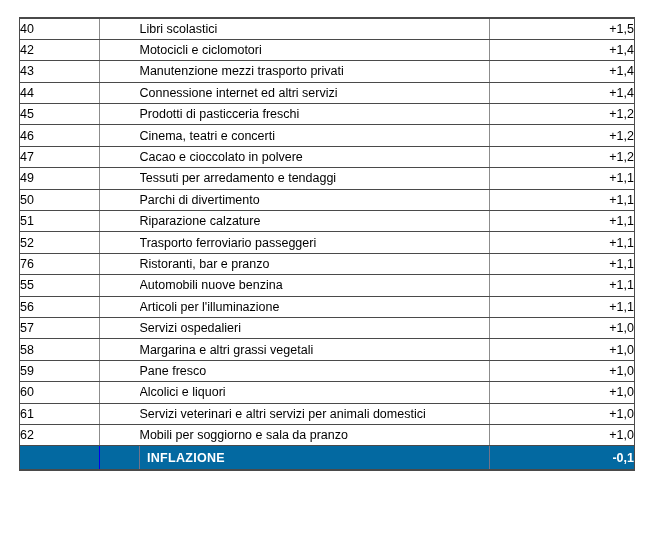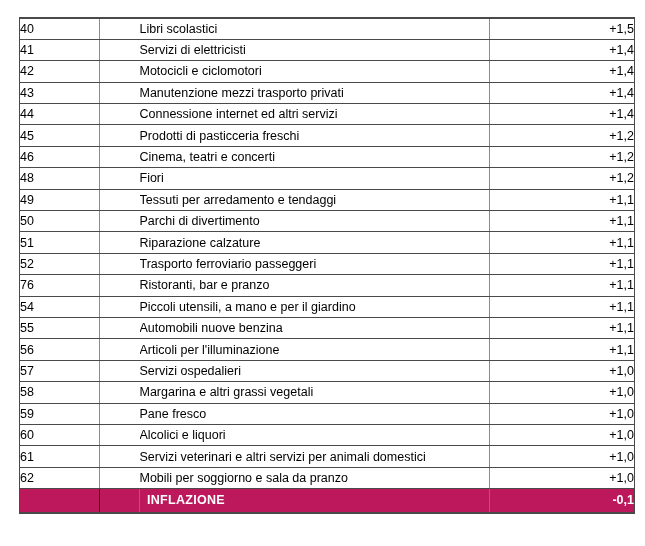--- a/index.html
+++ b/index.html
@@ -51,21 +51,21 @@
   }
   td.val {
     text-align: right;
     padding-left: 14px;
     border-left: 1px solid #8c8c8c;
   }
   tr.footer-row {
     height: 24px;
   }
   tr.footer-row td {
-    background: #be185d;
+    background: #0369a1;
     color: #ffffff;
     font-weight: bold;
     border-bottom: 2px solid #4a4a4a;
   }
   tr.footer-row td.num {
     border-right-color: #0000ee;
   }
   tr.footer-row td.spacer {
     border-right: 1px solid rgba(0, 0, 40, 0.55);
   }
@@ -89,26 +89,20 @@
       <col style="width:145px">
     </colgroup>
     <tbody>
       <tr class="data-row">
         <td class="num">40</td>
         <td class="spacer"></td>
         <td class="desc">Libri scolastici</td>
         <td class="val">+1,5</td>
       </tr>
       <tr class="data-row">
-        <td class="num">41</td>
-        <td class="spacer"></td>
-        <td class="desc">Servizi di elettricisti</td>
-        <td class="val">+1,4</td>
-      </tr>
-      <tr class="data-row">
         <td class="num">42</td>
         <td class="spacer"></td>
         <td class="desc">Motocicli e ciclomotori</td>
         <td class="val">+1,4</td>
       </tr>
       <tr class="data-row">
         <td class="num">43</td>
         <td class="spacer"></td>
         <td class="desc">Manutenzione mezzi trasporto privati</td>
         <td class="val">+1,4</td>
@@ -125,23 +119,23 @@
         <td class="desc">Prodotti di pasticceria freschi</td>
         <td class="val">+1,2</td>
       </tr>
       <tr class="data-row">
         <td class="num">46</td>
         <td class="spacer"></td>
         <td class="desc">Cinema, teatri e concerti</td>
         <td class="val">+1,2</td>
       </tr>
       <tr class="data-row">
-        <td class="num">48</td>
-        <td class="spacer"></td>
-        <td class="desc">Fiori</td>
+        <td class="num">47</td>
+        <td class="spacer"></td>
+        <td class="desc">Cacao e cioccolato in polvere</td>
         <td class="val">+1,2</td>
       </tr>
       <tr class="data-row">
         <td class="num">49</td>
         <td class="spacer"></td>
         <td class="desc">Tessuti per arredamento e tendaggi</td>
         <td class="val">+1,1</td>
       </tr>
       <tr class="data-row">
         <td class="num">50</td>
@@ -158,26 +152,20 @@
       <tr class="data-row">
         <td class="num">52</td>
         <td class="spacer"></td>
         <td class="desc">Trasporto ferroviario passeggeri</td>
         <td class="val">+1,1</td>
       </tr>
       <tr class="data-row">
         <td class="num">76</td>
         <td class="spacer"></td>
         <td class="desc">Ristoranti, bar e pranzo</td>
-        <td class="val">+1,1</td>
-      </tr>
-      <tr class="data-row">
-        <td class="num">54</td>
-        <td class="spacer"></td>
-        <td class="desc">Piccoli utensili, a mano e per il giardino</td>
         <td class="val">+1,1</td>
       </tr>
       <tr class="data-row">
         <td class="num">55</td>
         <td class="spacer"></td>
         <td class="desc">Automobili nuove benzina</td>
         <td class="val">+1,1</td>
       </tr>
       <tr class="data-row">
         <td class="num">56</td>

